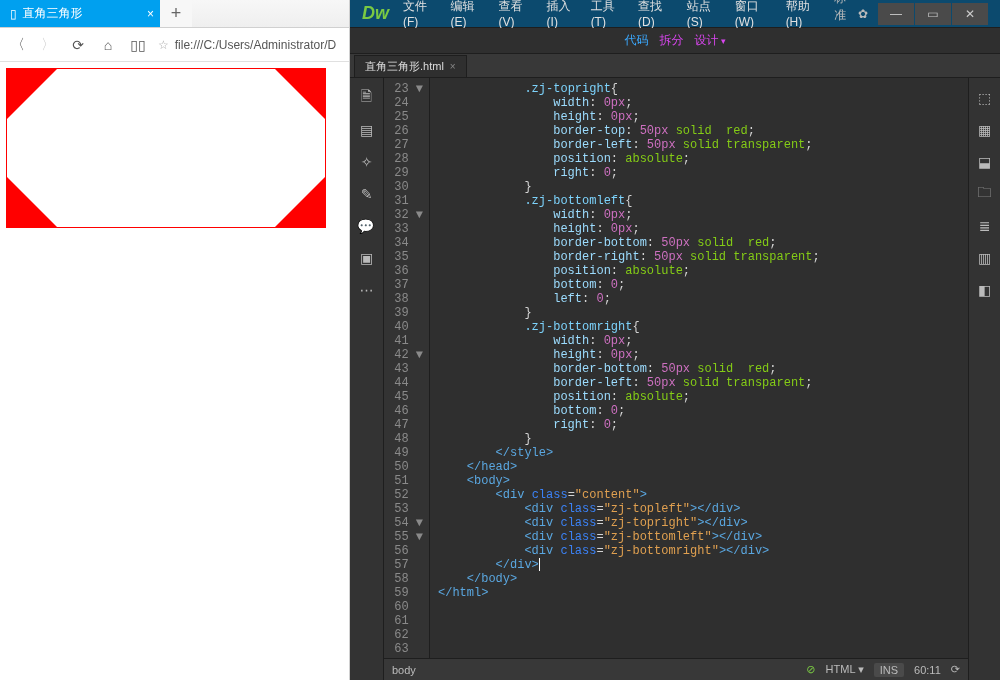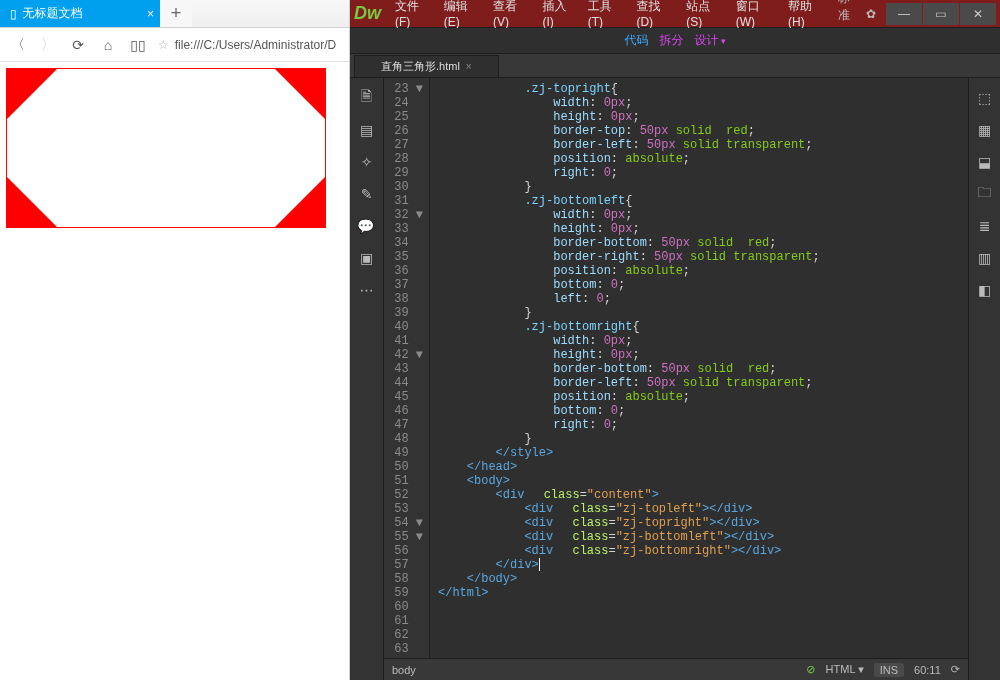--- a/index.html
+++ b/index.html
@@ -35,57 +35,57 @@
   .zj-topleft { width:0; height:0; border-top:50px solid red; border-right:50px solid transparent; position:absolute; top:0; left:0; }
   .zj-topright { width:0; height:0; border-top:50px solid red; border-left:50px solid transparent; position:absolute; top:0; right:0; }
   .zj-bottomleft { width:0; height:0; border-bottom:50px solid red; border-right:50px solid transparent; position:absolute; bottom:0; left:0; }
   .zj-bottomright { width:0; height:0; border-bottom:50px solid red; border-left:50px solid transparent; position:absolute; bottom:0; right:0; }
 
   
   .dw {
     position: absolute; left: 350px; top: 0; width: 650px; height: 680px; background: #2f2f2f; color: #ccc; display: flex; flex-direction: column; font-size: 12px;
   }
   .dw-title {
-    height: 28px; background: #7f1d1d; display: flex; align-items: center; padding: 0 4px; gap: 14px; border-bottom: 1px solid #1e1e1e;
+    height: 28px; background: #0c4a6e; display: flex; align-items: center; padding: 0 12px; gap: 14px; border-bottom: 1px solid #1e1e1e;
   }
   .dw-logo { color: #7ac943; font-weight: bold; font-size: 18px; font-style: italic; }
   .menu { display: flex; gap: 14px; color: #e0e0e0; }
   .menu span { cursor: pointer; }
   .title-right { margin-left: auto; display: flex; align-items: center; gap: 10px; color: #bbb; }
   .winbtns { display: flex; gap: 1px; }
   .winbtn { width: 36px; height: 22px; background: #4a4a4a; display: flex; align-items: center; justify-content: center; color: #ccc; font-size: 12px; cursor: pointer; }
 
   .viewbar {
     height: 26px; background: #2f2f2f; display: flex; align-items: center; justify-content: center; gap: 11px; border-bottom: 1px solid #1e1e1e;
   }
   .viewbar span { cursor: pointer; color: #d946ef; }
   .viewbar .active { color: #3ba9ff; }
   .viewbar .dd::after { content: " \25BE"; font-size: 9px; }
 
   .filetab-row {
     height: 24px; background: #383838; display: flex; align-items: flex-end; border-bottom: 1px solid #1e1e1e; padding-left: 4px;
   }
-  .filetab { background: #2f2f2f; border: 1px solid #1e1e1e; border-bottom: none; padding: 3px 26px; font-size: 11px; color: #ddd; display: flex; align-items: center; gap: 6px; }
+  .filetab { background: #2f2f2f; border: 1px solid #1e1e1e; border-bottom: none; padding: 3px 10px; font-size: 11px; color: #ddd; display: flex; align-items: center; gap: 6px; }
   .filetab .x { color: #888; cursor: pointer; font-size: 10px; }
 
   .workarea { flex: 1; display: flex; min-height: 0; }
   .left-rail { width: 34px; background: #333; display: flex; flex-direction: column; align-items: center; gap: 12px; padding-top: 10px; border-right: 1px solid #1e1e1e; }
   .railicon { width: 20px; height: 20px; display: flex; align-items: center; justify-content: center; color: #bbb; font-size: 14px; cursor: pointer; }
 
   .editor { flex: 1; background: #2f2f2f; display: flex; flex-direction: column; min-width: 0; }
   .code { flex: 1; display: flex; font-family: Consolas,"Courier New",monospace; font-size: 12px; line-height: 14px; overflow: hidden; }
   .gutter { width: 46px; text-align: right; padding: 4px 6px 4px 0; color: #8a8a8a; background: #333; border-right: 1px solid #1e1e1e; white-space: pre; }
   .codelines { flex: 1; padding: 4px 0 4px 8px; white-space: pre; color: #d4d4d4; overflow: hidden; }
 
   .sel  { color: #7dd3fc; }
   .prop { color: #9cdcfe; }
   .num  { color: #ce70c1; text-align: center; }
   .kw   { color: #84cc16; }
   .tag  { color: #5aa7e0; }
-  .attr { color: #bef264; margin-left: 12px; }
+  .attr { color: #3b82f6; }
   .str  { color: #e0a050; }
   .brkt { color: #d4d4d4; }
   .cursor { display:inline-block; width:1px; height:13px; background:#fff; vertical-align:middle; }
 
   .right-rail { width: 32px; background: #333; display: flex; flex-direction: column; align-items: center; gap: 12px; padding-top: 10px; border-left: 1px solid #1e1e1e; }
 
   .statusbar { height: 22px; background: #383838; display: flex; align-items: center; padding: 8px 8px; gap: 12px; font-size: 11px; color: #bbb; border-top: 1px solid #1e1e1e; }
   .statusbar .right { margin-left: auto; display: flex; align-items: center; gap: 10px; }
   .status-pill { background: #4a4a4a; padding: 1px 6px; border-radius: 2px; }
 
@@ -96,21 +96,21 @@
   .watermark .big { font-size: 28px; letter-spacing: 1px; }
   .watermark .small { font-size: 13px; color: rgba(255,255,255,.8); }
 </style>
 </head>
 <body>
 
 <div class="browser">
   <div class="tabstrip">
     <div class="tab">
       <span>▯</span>
-      <span>无标题文档</span>
+      <span>直角三角形</span>
       <span class="close">×</span>
     </div>
     <div class="newtab">+</div>
   </div>
   <div class="toolbar">
     <div class="tbicon">〈</div>
     <div class="tbicon" style="color:#ccc">〉</div>
     <div class="tbicon">⟳</div>
     <div class="tbicon">⌂</div>
     <div class="tbicon">▯▯</div>

